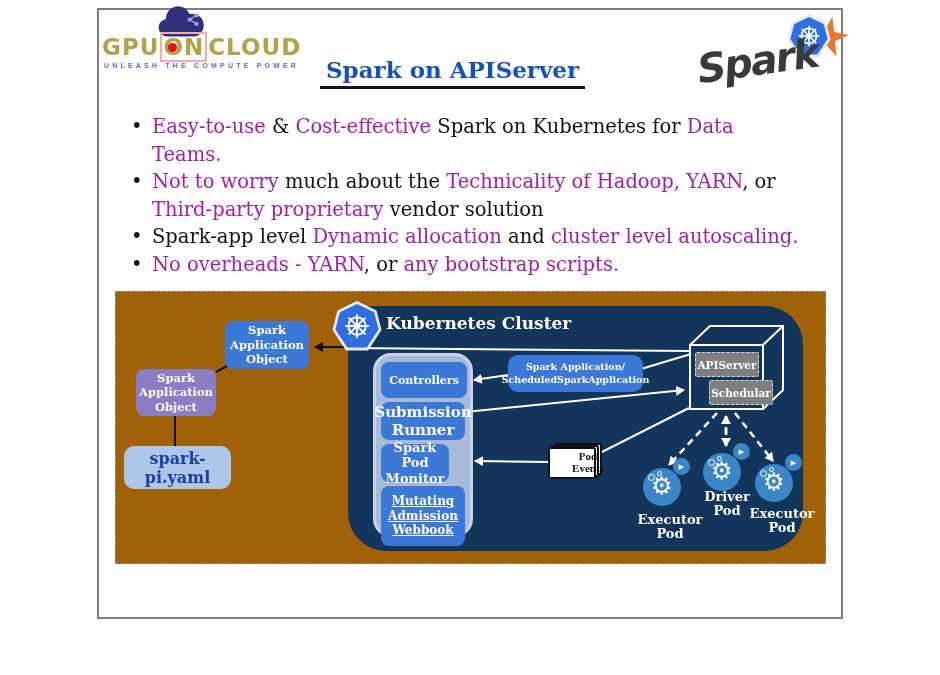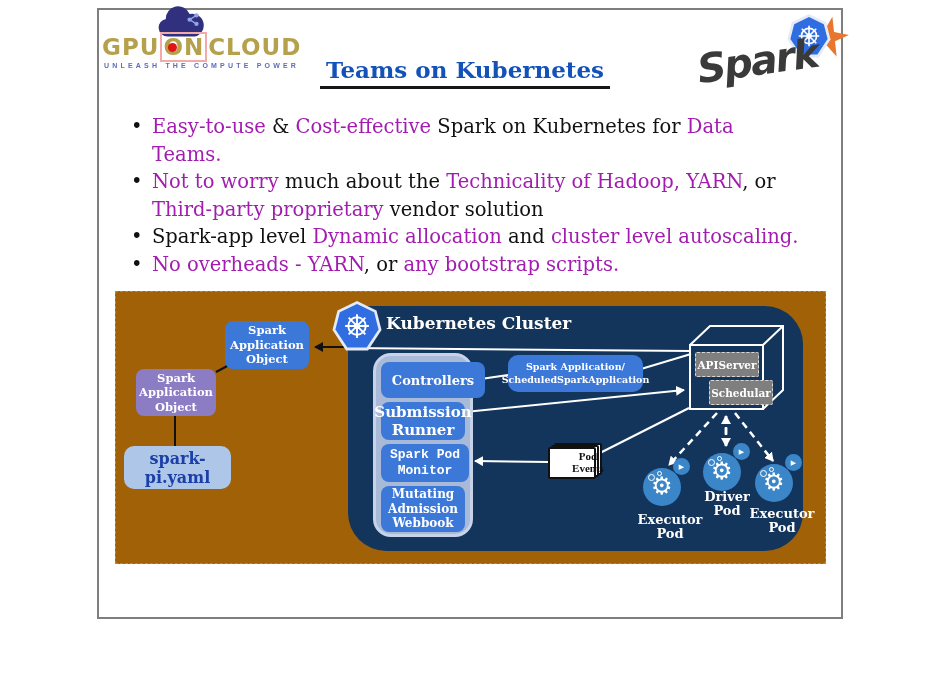--- a/index.html
+++ b/index.html
@@ -46,24 +46,24 @@
   .box-blue { background:#3c78d8; border-radius:8px; }
   .app-blue { left:109px; top:29px; width:84px; height:48px; font-size:11.5px; line-height:1.25; }
   .app-purple { left:20px; top:77px; width:80px; height:47px; background:#8b7cc4; border-radius:8px; font-size:11.5px; line-height:1.25; }
   .yaml-box { left:8px; top:154px; width:107px; height:43px; background:#aec6e8; border-radius:10px; color:#1b3fa8; font-size:16px; }
 
   .k8s-cluster-icon { left:216px; top:9px; width:50px; height:50px; }
   .k8s-cluster-icon .hept-inner { width:44px; height:44px; }
   .cluster-title { position:absolute; left:270px; top:21px; color:#fff; font-family:"DejaVu Serif", serif; font-weight:bold; font-size:17px; white-space:nowrap; }
 
   .panel { position:absolute; left:257px; top:61px; width:100px; height:184px; background:#a9b9d8; border:3px solid #c6d3e9; border-radius:18px; }
-  .ctl  { left:265px; top:70px;  width:104px; height:36px; font-size:13px; }
+  .ctl  { left:265px; top:70px;  width:86px; height:36px; font-size:11px; }
   .sub  { left:265px; top:110px; width:84px; height:38px; font-size:15px; line-height:1.2; }
-  .mon  { left:265px; top:152px; width:88px; height:38px; font-size:13px; line-height:1.2;font-family:Liberation Mono, monospace; }
-  .web  { left:265px; top:194px; width:84px; height:46px; font-size:12px; line-height:1.2; }
+  .mon  { left:265px; top:152px; width:68px; height:38px; font-size:13px; line-height:1.2; }
+  .web  { left:265px; top:194px; width:84px; height:60px; font-size:12px; line-height:1.2;text-decoration:underline; }
 
   .sparkapp { left:392px; top:63px; width:135px; height:37px; font-size:9.5px; line-height:1.3; border-radius:10px; }
 
   .pod-events { position:absolute; left:432px; top:151px; width:56px; height:40px; }
   .pe-card { position:absolute; width:48px; height:32px; background:#fff; border:2px solid #111; border-radius:2px; }
   .pe-1 { left:6px; top:0; } .pe-2 { left:3px; top:2px; }
   .pe-3 { left:0; top:4px; display:flex; align-items:center; justify-content:center; text-align:center; font-family:Liberation Serif, serif; font-weight:bold; font-size:11px; line-height:1.05; color:#111;padding-left:32px; }
 
   .gray-box { position:absolute; width:64px; height:25px; background:#7f7f7f; border:1.5px dashed #d8d8d8; border-radius:2px; color:#fff; font-family:"DejaVu Serif", serif; font-weight:bold; font-size:10.5px; display:flex; align-items:center; justify-content:center; }
   .api { left:579px; top:60px; } .sched { left:593px; top:88px; }
@@ -95,21 +95,21 @@
         </g>
         <circle cx="41" cy="16" r="2.6" fill="#8fa3e6"></circle>
         <circle cx="49" cy="11" r="2.6" fill="#8fa3e6"></circle>
         <circle cx="49" cy="21" r="2.6" fill="#8fa3e6"></circle>
       </svg>
     </div>
     <div class="gpu-text"><span>GPU</span><span class="on-box"><span>ON</span><span class="red-dot"></span></span><span>CLOUD</span></div>
     <div class="tagline">UNLEASH THE COMPUTE POWER</div>
   </div>
 
-  <div class="title">Teams on Kubernetes</div>
+  <div class="title">Spark on APIServer</div>
 
   <div class="spark-logo">
     <span class="spark-star">★</span>
     <div class="hept hept-outer spark-k8s">
       <div class="hept hept-inner" style="position:relative; left:0; top:0;">
         <svg class="wheel-svg" width="26" height="26" viewBox="0 0 24 24">
           <g stroke="#fff" stroke-width="1.5" fill="none">
             <circle cx="12" cy="12" r="7"></circle>
             <line x1="12" y1="2.5" x2="12" y2="21.5"></line>
               <line x1="2.5" y1="12" x2="21.5" y2="12"></line>

